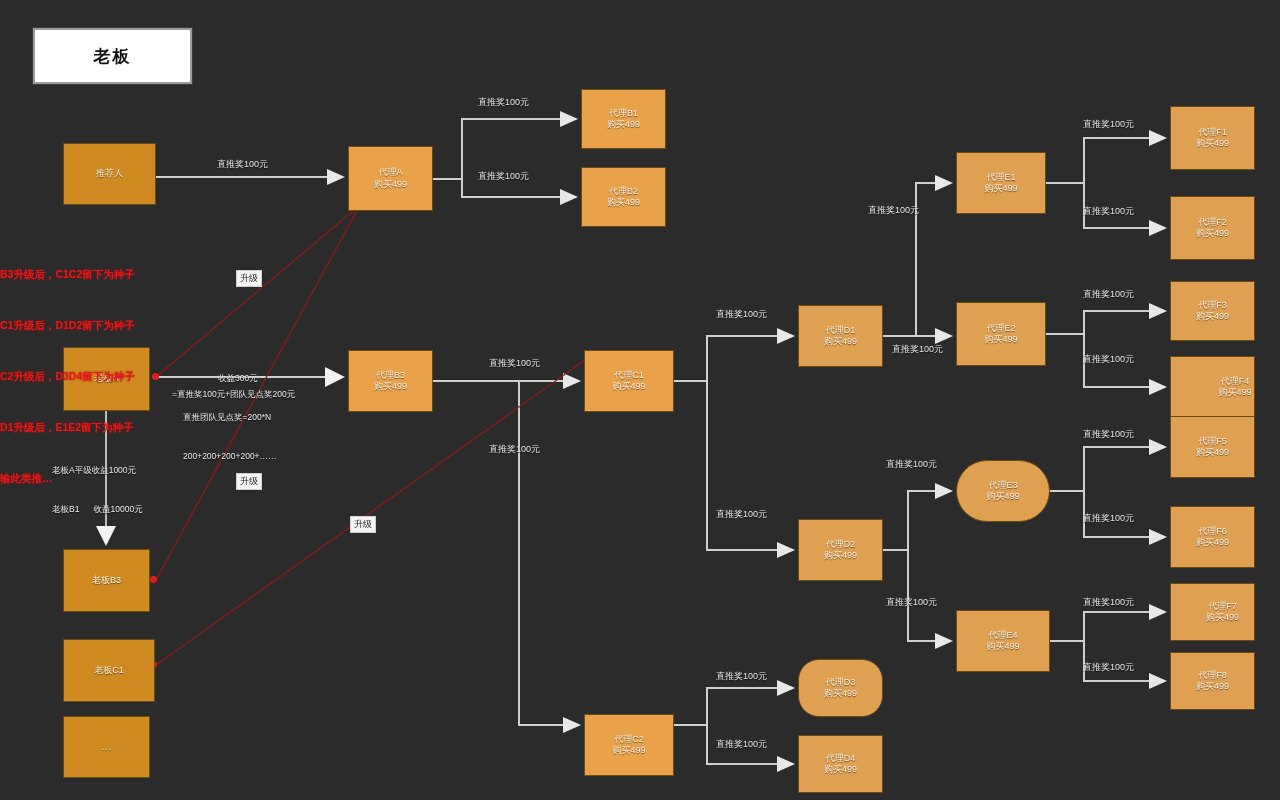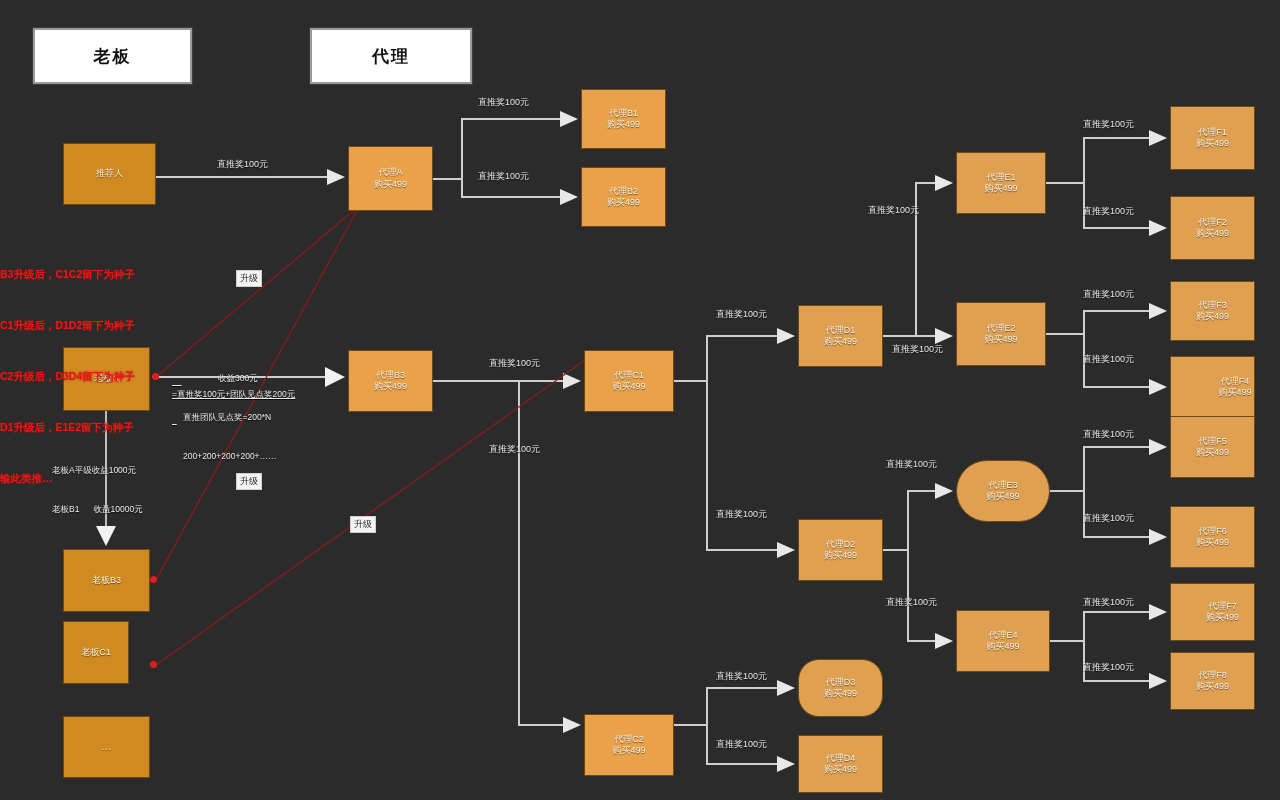--- a/index.html
+++ b/index.html
@@ -157,34 +157,31 @@
     </g>
   </svg>
 
   <div class="dot" style="left:152px; top:373px;"></div>
   <div class="dot" style="left:150px; top:576px;"></div>
   <div class="dot" style="left:150px; top:661px;"></div>
 
   <div class="hdr" style="left:33px; top:28px; width:155px; height:52px; font-size:17px;">
     <span>老板</span>
   </div>
-  <div class="hdr" style="left:310px; top:28px; width:158px; height:52px; font-size:17px;">
-    <span>代理</span>
-  </div>
 
   <div class="node boss" style="left:63px; top:143px; width:93px; height:62px;">
     <span class="l1">推荐人</span>
   </div>
   <div class="node boss" style="left:63px; top:347px; width:87px; height:64px;">
     <span class="l1">老板A</span>
   </div>
   <div class="node boss" style="left:63px; top:549px; width:87px; height:63px;">
     <span class="l1">老板B3</span>
   </div>
-  <div class="node boss" style="left:63px; top:621px; width:66px; height:63px;">
+  <div class="node boss" style="left:63px; top:639px; width:92px; height:63px;">
     <span class="l1">老板C1</span>
   </div>
   <div class="node boss blank" style="left:63px; top:716px; width:87px; height:62px;">
     <span class="l1">…</span>
   </div>
 
   <div class="node agent" style="left:348px; top:146px; width:85px; height:65px;">
     <span class="l1">代理A</span>
     <span class="l2">购买499</span>
   </div>
@@ -306,21 +303,21 @@
     <div>B3升级后，C1C2留下为种子</div>
     <div>C1升级后，D1D2留下为种子</div>
     <div>C2升级后，D3D4留下为种子</div>
     <div>D1升级后，E1E2留下为种子</div>
     <div class="center">输此类推…</div>
   </div>
 
   <div class="mlabel" style="left:218px; top:346px; text-align:center;">
     <div>收益300元</div>
   </div>
-  <div class="mlabel" style="left:172px; top:362px;text-decoration:underline;">
+  <div class="mlabel" style="left:172px; top:362px;">
     <div>=直推奖100元+团队见点奖200元</div>
   </div>
   <div class="mlabel" style="left:183px; top:385px;">
     <div>直推团队见点奖=200*N</div>
     <div>200+200+200+200+……</div>
   </div>
   <div class="mlabel" style="left:52px; top:438px;">
     <div>老板A平级收益1000元</div>
     <div>老板B1      收益10000元</div>
   </div>

